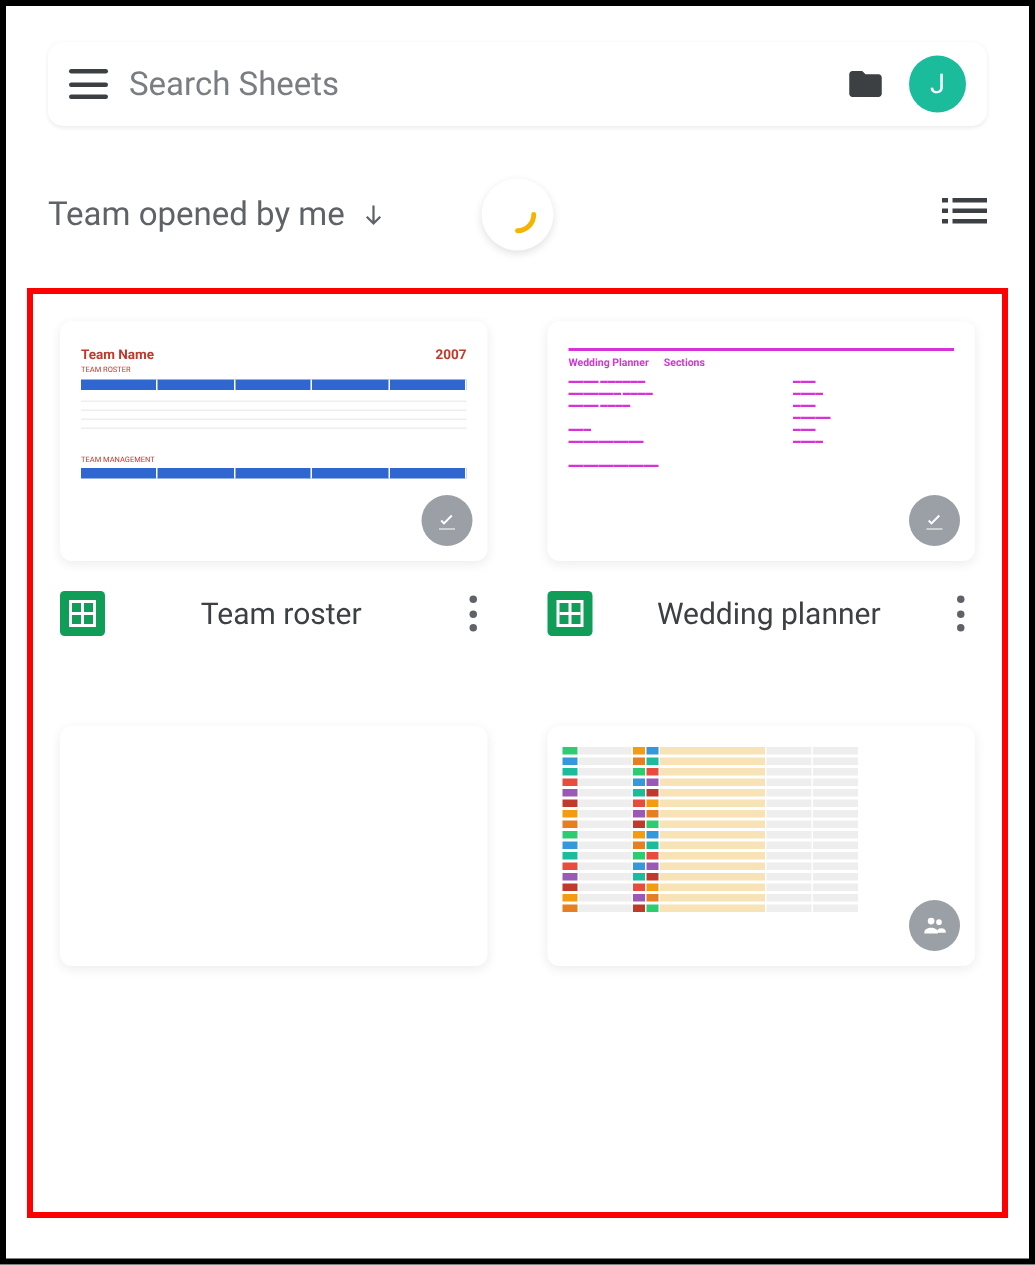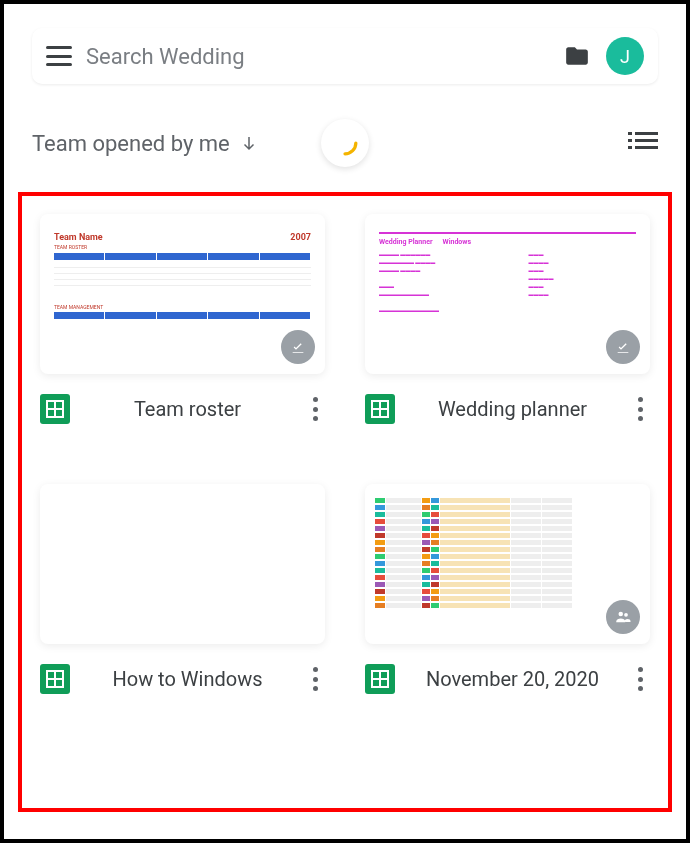--- a/index.html
+++ b/index.html
@@ -144,21 +144,21 @@
   </style>
 </head>
 <body>
 
 <div class="header-bar">
   <div class="menu-icon">
     <span></span>
       <span></span>
       <span></span>
   </div>
-  <div class="search-text">Search Wedding</div>
+  <div class="search-text">Search Sheets</div>
   <div class="folder-icon">
     <svg viewBox="0 0 24 24" width="30" height="26" fill="#3c4043">
         <path d="M10 4H4c-1.1 0-2 .9-2 2v12c0 1.1.9 2 2 2h16c1.1 0 2-.9 2-2V8c0-1.1-.9-2-2-2h-8l-2-2z"></path>
       </svg>
   </div>
   <div class="avatar">J</div>
 </div>
 
 <div class="sort-row">
   <div class="sort-label">
@@ -231,21 +231,21 @@
             <span></span>
           </div>
       </div>
     </div>
 
     <div class="card">
       <div class="thumb">
         <div class="t2-line"></div>
         <div class="t2-cols">
           <span>Wedding Planner</span>
-          <span>Windows</span>
+          <span>Sections</span>
         </div>
         <div class="t2-body">
           <div class="t2-left">▬▬▬▬ ▬▬▬▬▬▬<br>▬▬▬▬▬▬▬ ▬▬▬▬<br>▬▬▬▬ ▬▬▬▬<br><br>▬▬▬<br>▬▬▬▬▬▬▬▬▬▬<br><br>▬▬▬▬▬▬▬▬▬▬▬▬</div>
           <div class="t2-right">▬▬▬<br>▬▬▬▬<br>▬▬▬<br>▬▬▬▬▬<br>▬▬▬<br>▬▬▬▬</div>
         </div>
         <div class="thumb-badge">
           <svg width="16" height="16" viewBox="0 0 24 24" fill="#fff">
               <path d="M9 16.2l-3.5-3.5 1.4-1.4L9 13.4l7.1-7.1 1.4 1.4z"></path>
               <path d="M4 20h16v1H4z"></path>
             </svg>
@@ -257,29 +257,20 @@
         <div class="more-dots">
             <span></span>
             <span></span>
             <span></span>
           </div>
       </div>
     </div>
 
     <div class="card">
       <div class="thumb"></div>
-      <div class="card-footer">
-        <div class="sheets-icon"></div>
-        <div class="card-title">How to Windows</div>
-        <div class="more-dots">
-            <span></span>
-            <span></span>
-            <span></span>
-          </div>
-      </div>
     </div>
 
     <div class="card">
       <div class="thumb t4">
         <div class="t4-rows" id="t4rows">
             <div class="t4-row">
               <div class="t4-cell" style="width: 10px; background: rgb(46, 204, 113);"></div>
               <div class="t4-cell" style="width: 35px; background: rgb(238, 238, 238);"></div>
               <div class="t4-cell" style="width: 8px; background: rgb(243, 156, 18);"></div>
               <div class="t4-cell" style="width: 8px; background: rgb(52, 152, 219);"></div>
@@ -425,25 +416,16 @@
           </div>
         <div class="thumb-badge">
           <svg width="18" height="18" viewBox="0 0 24 24" fill="#fff">
               <circle cx="9" cy="8" r="3"></circle>
               <circle cx="16" cy="9" r="2.5"></circle>
               <path d="M3 18c0-2.5 3-4 6-4s6 1.5 6 4v1H3z"></path>
               <path d="M14 18c0-1.8 1.5-3.5 4-3.5s4 1.2 4 3v1h-6.5"></path>
             </svg>
         </div>
       </div>
-      <div class="card-footer">
-        <div class="sheets-icon"></div>
-        <div class="card-title">November 20, 2020</div>
-        <div class="more-dots">
-            <span></span>
-            <span></span>
-            <span></span>
-          </div>
-      </div>
     </div>
 
   </div>
 </div>
 
 </body></html>

